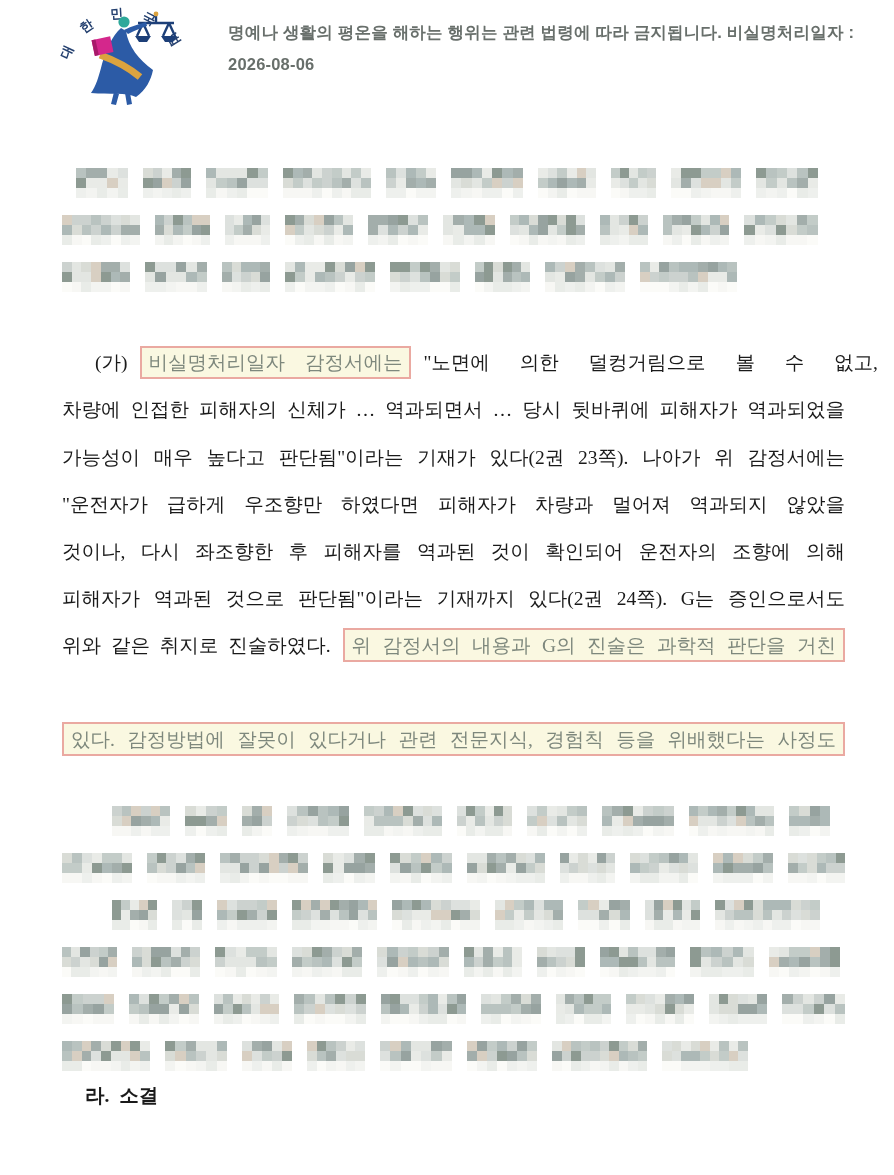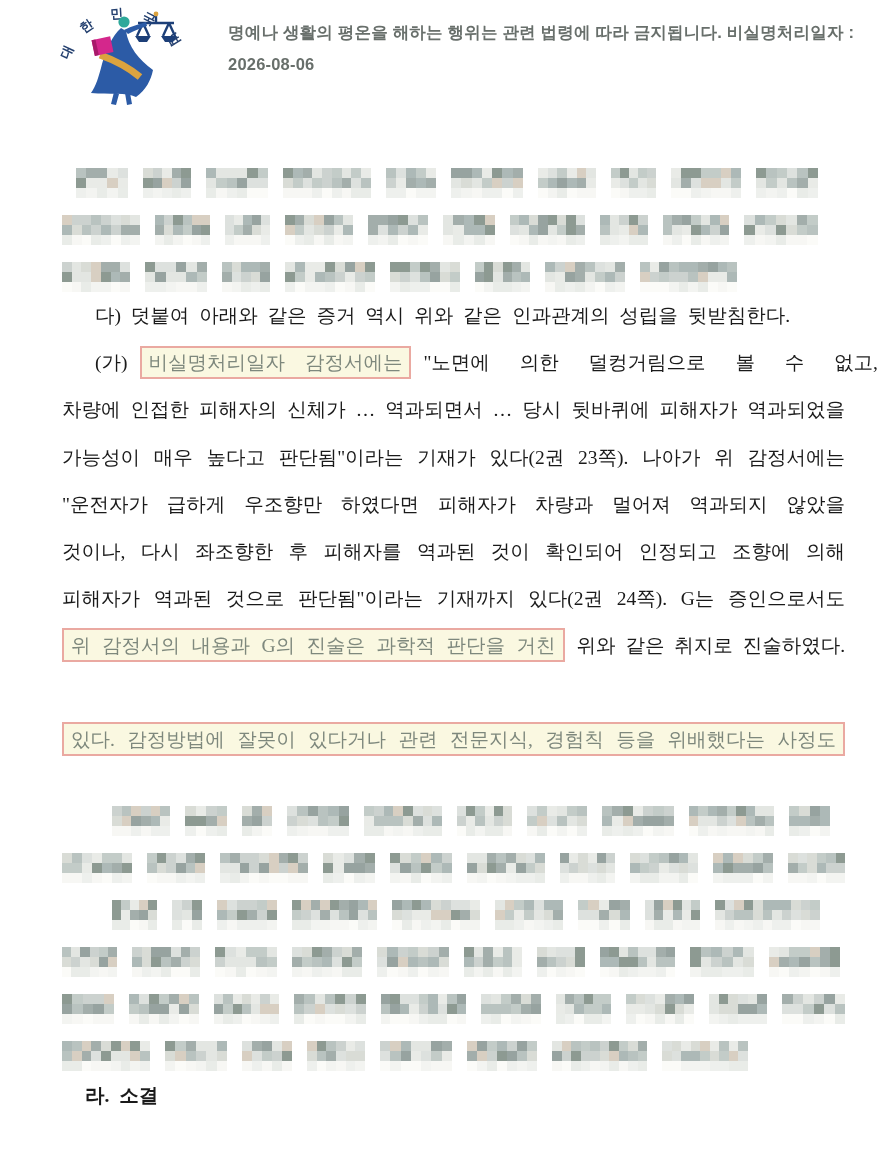--- a/index.html
+++ b/index.html
@@ -694,46 +694,43 @@
           <i style="background: rgb(251, 251, 248);"></i>
           <i style="background: rgb(243, 244, 241);"></i>
           <i style="background: rgb(233, 236, 232);"></i>
           <i style="background: rgb(243, 244, 241);"></i>
           <i style="background: rgb(233, 236, 232);"></i>
           <i style="background: rgb(251, 251, 248);"></i>
           <i style="background: rgb(247, 247, 244);"></i>
           <i style="background: rgb(251, 251, 248);"></i>
         </div>
       </div>
-      <div class="text-line" style="top: 298px; padding-left: 33px;">
-        <span class="seg">다) 덧붙여 아래와 같은 증거 역시 위와 같은 인과관계의 성립을 뒷받침한다.</span>
-      </div>
       <div class="text-line" style="top: 345px; padding-left: 33px;">
         <span class="seg">(가)</span>
         <span class="seg box wide">비실명처리일자 감정서에는</span>
         <span class="seg fill">"노면에 의한 덜컹거림으로 볼 수 없고,</span>
       </div>
       <div class="text-line" style="top: 392px;">
         <span class="seg fill">차량에 인접한 피해자의 신체가 … 역과되면서 … 당시 뒷바퀴에 피해자가 역과되었을</span>
       </div>
       <div class="text-line" style="top: 440px;">
         <span class="seg fill">가능성이 매우 높다고 판단됨"이라는 기재가 있다(2권 23쪽). 나아가 위 감정서에는</span>
       </div>
       <div class="text-line" style="top: 487px;">
         <span class="seg fill">"운전자가 급하게 우조향만 하였다면 피해자가 차량과 멀어져 역과되지 않았을</span>
       </div>
       <div class="text-line" style="top: 534px;">
-        <span class="seg fill">것이나, 다시 좌조향한 후 피해자를 역과된 것이 확인되어 인정되고 조향에 의해</span>
+        <span class="seg fill">것이나, 다시 좌조향한 후 피해자를 역과된 것이 확인되어 운전자의 조향에 의해</span>
       </div>
       <div class="text-line" style="top: 581px;">
         <span class="seg fill">피해자가 역과된 것으로 판단됨"이라는 기재까지 있다(2권 24쪽). G는 증인으로서도</span>
       </div>
       <div class="text-line" style="top: 628px;">
+        <span class="seg">위와 같은 취지로 진술하였다.</span>
         <span class="seg box fill">위 감정서의 내용과 G의 진술은 과학적 판단을 거친</span>
-        <span class="seg">위와 같은 취지로 진술하였다.</span>
       </div>
       <div class="text-line" style="top: 722px;">
         <span class="seg box fill">있다. 감정방법에 잘못이 있다거나 관련 전문지식, 경험칙 등을 위배했다는 사정도</span>
       </div>
       <div class="blur-line" style="top: 806px; left: 112px;">
         <div class="blur-chunk" style="width: 58px; grid-template-columns: repeat(6, 1fr);">
           <i style="background: rgb(204, 210, 207);"></i>
           <i style="background: rgb(185, 195, 192);"></i>
           <i style="background: rgb(216, 207, 194);"></i>
           <i style="background: rgb(204, 210, 207);"></i>

